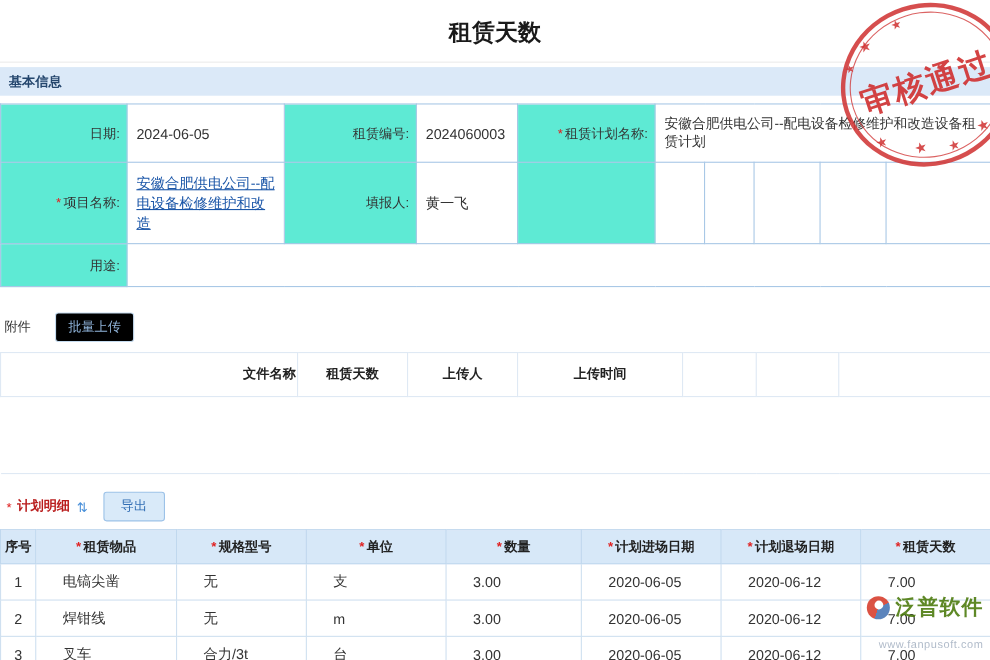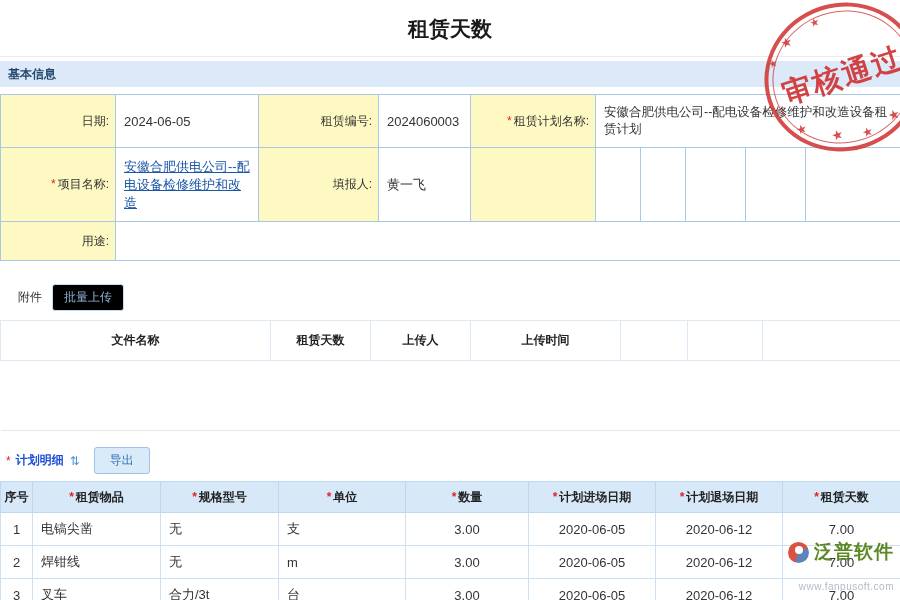--- a/index.html
+++ b/index.html
@@ -17,68 +17,68 @@
     height:26px; line-height:26px; background:#dbe9f8; color:#24466d;
     font-size:12px; font-weight:bold; padding:0 8px; margin-top:4px;
   }
   
   table.form-table {
     width:900px; border-collapse:collapse; table-layout:fixed;
     margin-top:7px; font-size:13px;
   }
   .form-table td { border:1px solid #a9c8e6; vertical-align:middle; }
   .form-table td.lbl {
-    background:#fef9c3; text-align:right; padding:4px 6px; font-size:12px; color:#333;
+    background:#5eead4; text-align:right; padding:4px 6px; font-size:12px; color:#333;
   }
   .form-table td.val { background:#fff; text-align:left; padding:4px 8px; }
   .form-table tr.r1 { height:53px; }
   .form-table tr.r2 { height:74px; }
   .form-table tr.r3 { height:39px; }
   .req { color:#e02222; margin-right:2px; font-size:12px; }
   a.link { color:#1b56a8; text-decoration:underline; cursor:pointer; }
   
   .attach-bar {
-    margin-top:19px; padding:4px 18px; display:flex; align-items:center; gap:10px;
+    margin-top:19px; padding:4px 4px; display:flex; align-items:center; gap:22px;
     font-size:12px; color:#333;
   }
   .btn-upload {
     background:#000000; border:1px solid #c6dcf0; color:#8fb3d9;
     font-size:12px; padding:4px 11px; border-radius:3px; cursor:pointer;
     font-family:inherit;
   }
   table.attach-table {
     width:900px; border-collapse:collapse; table-layout:fixed;
     font-size:12px; margin-top:5px;
   }
   .attach-table th {
     border:1px solid #dfe9f4; height:40px; font-weight:bold; color:#222;
     text-align:center; background:#fff;
   }
-  .attach-table th:first-child { text-align:center; }
+  .attach-table th:first-child { text-align:right; }
   .attach-table td.empty-area { height:70px; border-bottom:1px solid #dfe9f4; }
   
   .detail-bar {
     margin-top:12px; padding:4px 6px; display:flex; align-items:center; gap:3px;
     font-size:12px;
   }
-  .detail-title { font-weight:bold; color:#1d4ed8; }
+  .detail-title { font-weight:bold; color:#b91c1c; }
   .sort-icon { color:#4a90d9; font-size:12px; margin:0 3px; cursor:pointer; }
   .btn-export {
     background:#d9eaf9; border:1px solid #9cc2e8; color:#2f6cb3;
     font-size:12px; padding:4px 15px; border-radius:3px; margin-left:8px; cursor:pointer;
     font-family:inherit;
   }
   table.detail-table { width:900px; border-collapse:collapse; table-layout:fixed; font-size:13px; margin-top:3px; }
   .detail-table th {
     background:#d7e8f8; border:1px solid #c0d8ee; height:31px;
     font-size:12px; font-weight:bold; color:#222; text-align:center;
   }
-  .detail-table td { border:1px solid #cfe0f0; height:33px; padding:0 8px; background:#fff; }
+  .detail-table td { border:1px solid #cfe0f0; height:33px; padding:0 24px; background:#fff; }
   .detail-table td:nth-child(1) { text-align:center; padding:0; }
-  .detail-table td:nth-child(n+5) { text-align:center;margin-top:48px; }
+  .detail-table td:nth-child(n+5) { text-align:left;margin-top:48px; }
   
   .stamp {
     position:absolute; top:3px; right:-22px; width:158px; height:148px;
     border:4px solid rgba(207,47,47,.85); border-radius:50%;
     transform:rotate(-18deg); z-index:10; pointer-events:none;
   }
   .stamp-inner {
     position:absolute; inset:4px; border:1.5px solid rgba(207,47,47,.75); border-radius:50%;
   }
   .stamp-text {

